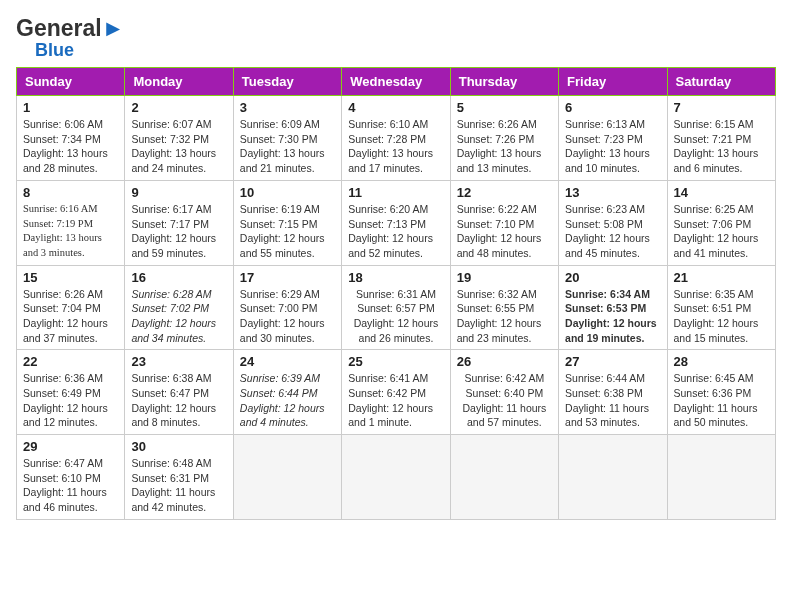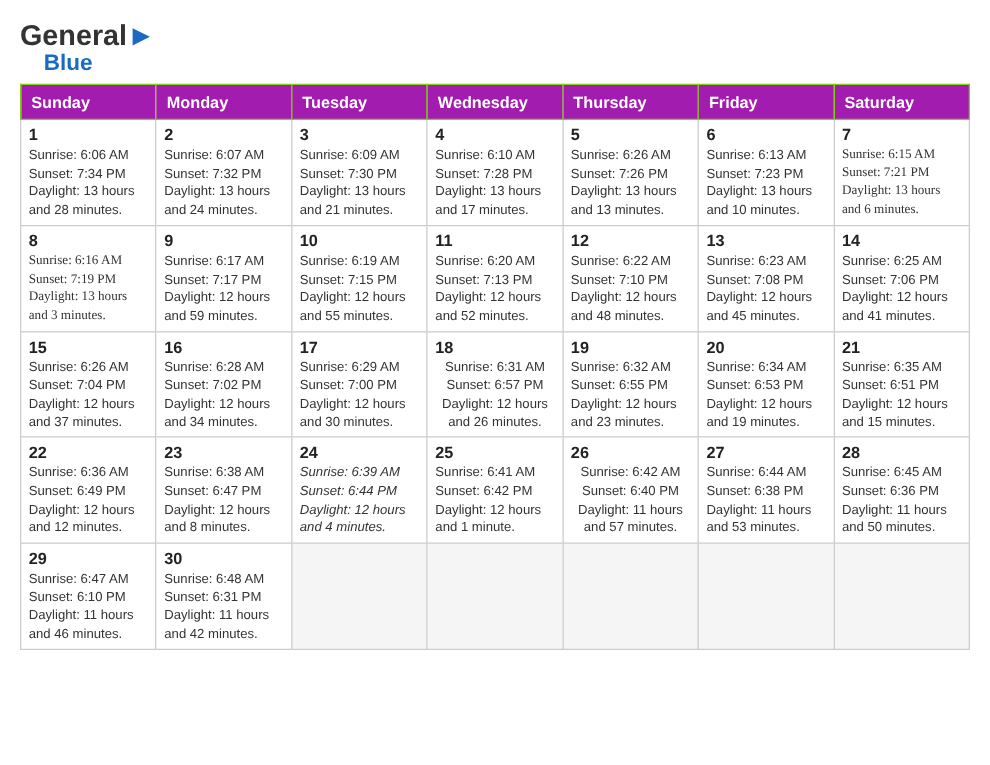--- a/index.html
+++ b/index.html
@@ -137,21 +137,21 @@
 Daylight: 13 hours and 13 minutes.</div>
         </td>
         <td>
           <span class="day-num">6</span>
           <div class="day-info" style="white-space: pre-line;">Sunrise: 6:13 AM
 Sunset: 7:23 PM
 Daylight: 13 hours and 10 minutes.</div>
         </td>
         <td>
           <span class="day-num">7</span>
-          <div class="day-info" style="white-space: pre-line; font-family: Liberation Serif, serif;">Sunrise: 6:15 AM
+          <div class="day-info" style="white-space: pre-line;">Sunrise: 6:15 AM
 Sunset: 7:21 PM
 Daylight: 13 hours and 6 minutes.</div>
         </td>
       </tr>
       <tr>
         <td>
           <span class="day-num">8</span>
           <div class="day-info" style="white-space: pre-line; font-family: Liberation Serif, serif;">Sunrise: 6:16 AM
 Sunset: 7:19 PM
 Daylight: 13 hours and 3 minutes.</div>
@@ -176,40 +176,40 @@
         </td>
         <td>
           <span class="day-num">12</span>
           <div class="day-info" style="white-space: pre-line;">Sunrise: 6:22 AM
 Sunset: 7:10 PM
 Daylight: 12 hours and 48 minutes.</div>
         </td>
         <td>
           <span class="day-num">13</span>
           <div class="day-info" style="white-space: pre-line;">Sunrise: 6:23 AM
-Sunset: 7:08 PM
+Sunset: 5:08 PM
 Daylight: 12 hours and 45 minutes.</div>
         </td>
         <td>
           <span class="day-num">14</span>
           <div class="day-info" style="white-space: pre-line;">Sunrise: 6:25 AM
 Sunset: 7:06 PM
 Daylight: 12 hours and 41 minutes.</div>
         </td>
       </tr>
       <tr>
         <td>
           <span class="day-num">15</span>
           <div class="day-info" style="white-space: pre-line;">Sunrise: 6:26 AM
 Sunset: 7:04 PM
 Daylight: 12 hours and 37 minutes.</div>
         </td>
         <td>
           <span class="day-num">16</span>
-          <div class="day-info" style="white-space: pre-line;">Sunrise: 6:28 AM
+          <div class="day-info" style="white-space: pre-line; font-style: italic;">Sunrise: 6:28 AM
 Sunset: 7:02 PM
 Daylight: 12 hours and 34 minutes.</div>
         </td>
         <td>
           <span class="day-num">17</span>
           <div class="day-info" style="white-space: pre-line;">Sunrise: 6:29 AM
 Sunset: 7:00 PM
 Daylight: 12 hours and 30 minutes.</div>
         </td>
         <td>
@@ -219,21 +219,21 @@
 Daylight: 12 hours and 26 minutes.</div>
         </td>
         <td>
           <span class="day-num">19</span>
           <div class="day-info" style="white-space: pre-line;">Sunrise: 6:32 AM
 Sunset: 6:55 PM
 Daylight: 12 hours and 23 minutes.</div>
         </td>
         <td>
           <span class="day-num">20</span>
-          <div class="day-info" style="white-space: pre-line;">Sunrise: 6:34 AM
+          <div class="day-info" style="white-space: pre-line; font-weight: bold;">Sunrise: 6:34 AM
 Sunset: 6:53 PM
 Daylight: 12 hours and 19 minutes.</div>
         </td>
         <td>
           <span class="day-num">21</span>
           <div class="day-info" style="white-space: pre-line;">Sunrise: 6:35 AM
 Sunset: 6:51 PM
 Daylight: 12 hours and 15 minutes.</div>
         </td>
       </tr>

